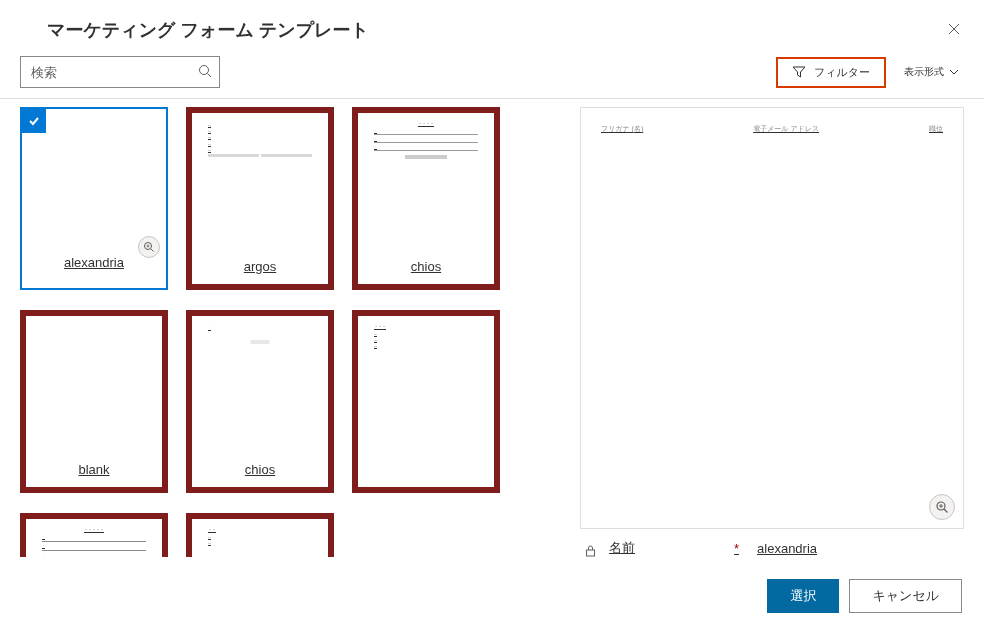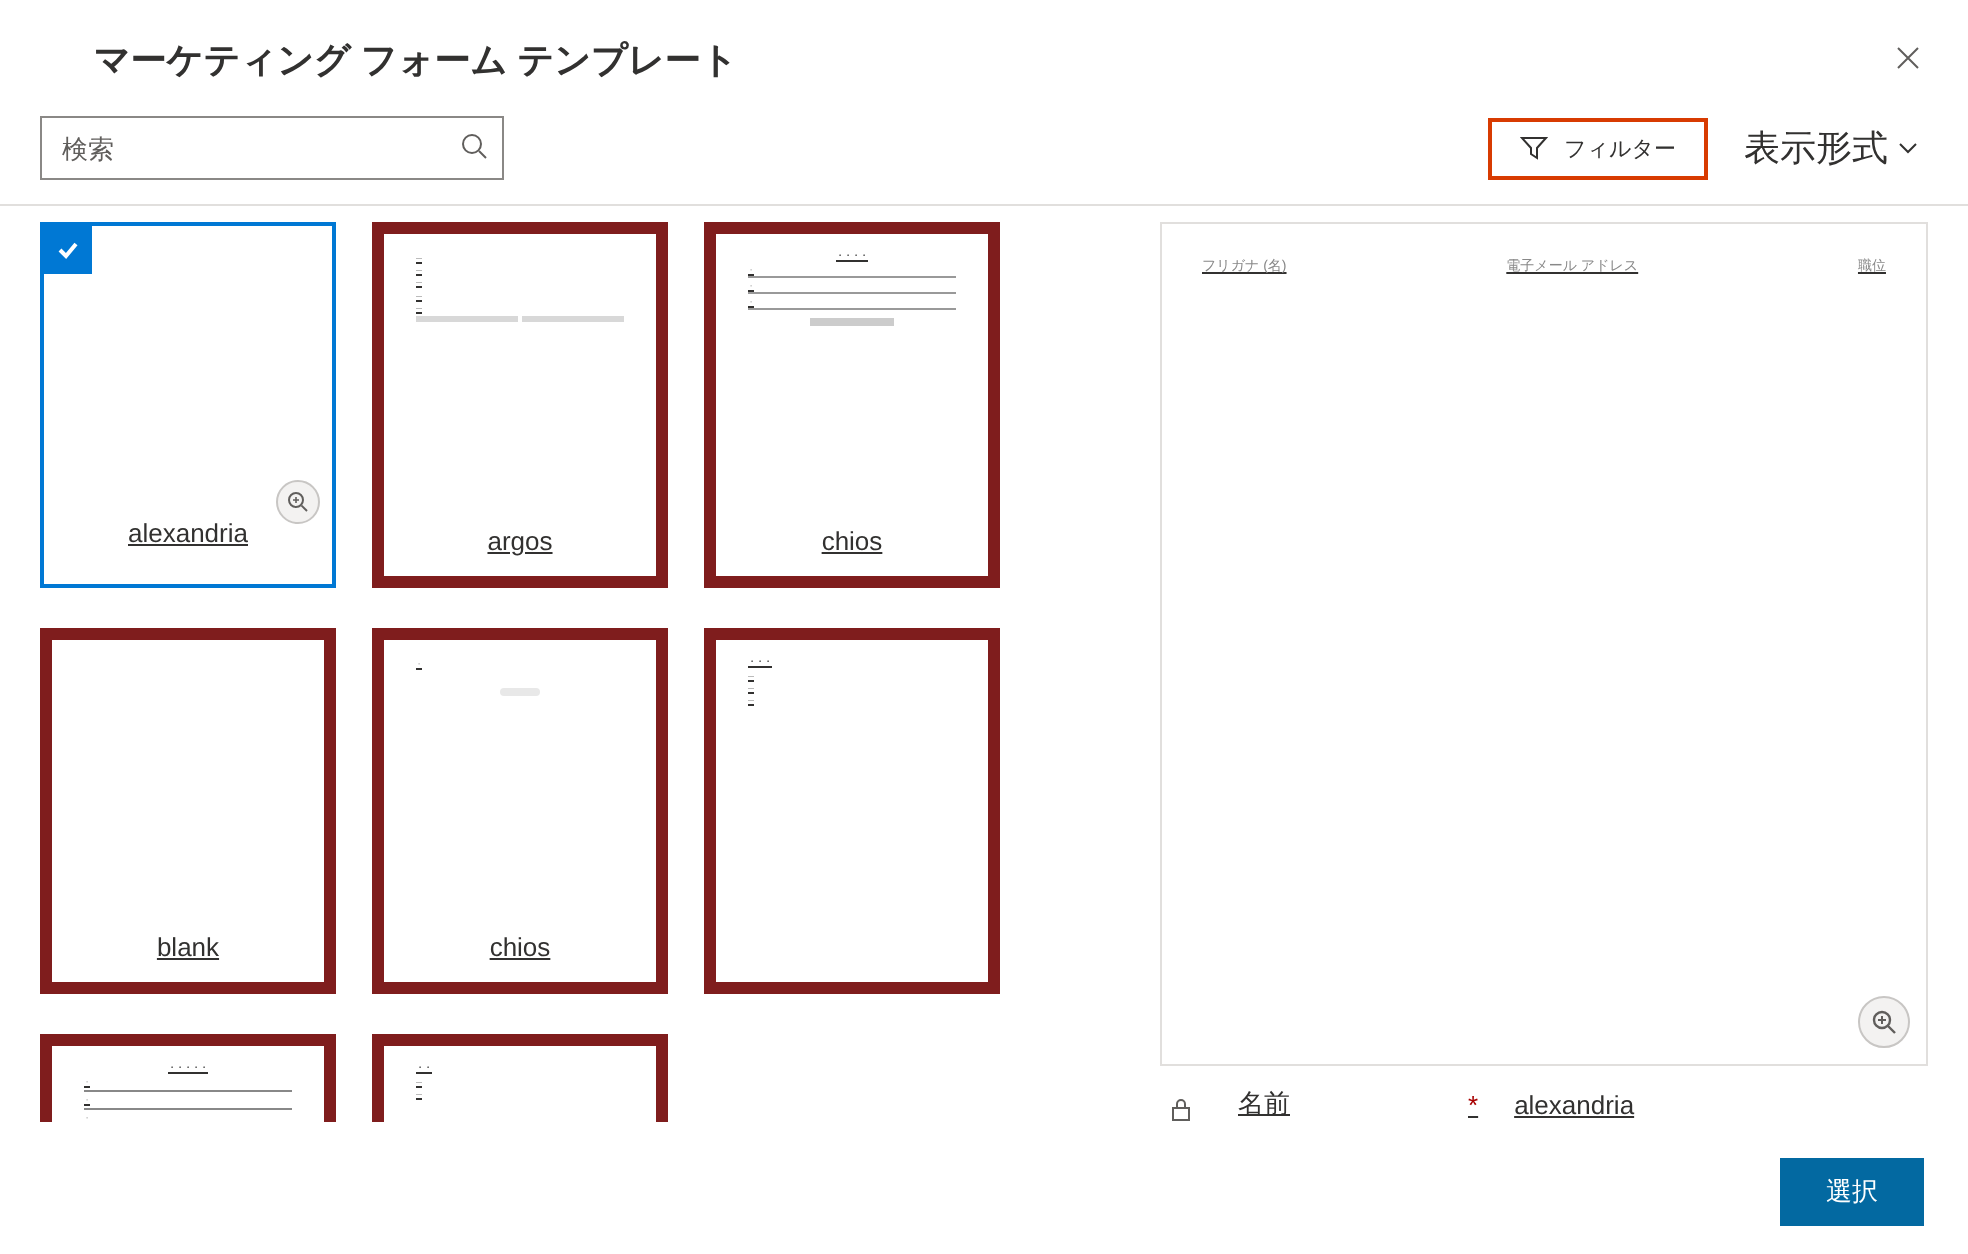--- a/index.html
+++ b/index.html
@@ -3,28 +3,28 @@
 <meta charset="utf-8">
 <style>
   * { box-sizing: border-box; margin: 0; padding: 0; }
   body { font-family: "Segoe UI", "Yu Gothic UI", Meiryo, sans-serif; font-size: 13px; color: #323130; background: #fff; width: 984px; height: 627px; overflow: hidden; position: relative; }
   
   .header { padding: 18px 20px 14px 20px; display: flex; align-items: center; justify-content: space-between; }
   .header h1 { font-size: 18px; font-weight: 600; margin-left: 27px; }
   .close-x { font-size: 14px; cursor: pointer; color: #605e5c; padding: 4px; }
   
   .toolbar { padding: 0 20px 10px 20px; display: flex; align-items: center; justify-content: space-between; }
-  .search-wrap { position: relative; width: 232px; }
+  .search-wrap { position: relative; width: 200px; }
   .search-input { width: 100%; height: 32px; border: 1px solid #8a8886; padding: 0 30px 0 10px; font-size: 13px; color: #323130; }
   .search-input::placeholder { color: #605e5c; }
   .search-icon { position: absolute; right: 8px; top: 8px; color: #605e5c; }
   
   .right-tools { display: flex; align-items: center; gap: 14px; }
   .filter-btn { display: flex; align-items: center; gap: 8px; padding: 6px 14px; border: 2.5px solid #d83b01; background: #fff; cursor: pointer; font-size: 11px; }
-  .view-btn { display: flex; align-items: center; gap: 4px; padding: 6px 4px; cursor: pointer; font-size: 18px; }
+  .view-btn { display: flex; align-items: center; gap: 4px; padding: 6px 4px; cursor: pointer; font-size: 10px; }
   
   .divider { border: none; border-top: 1px solid #e1dfdd; margin: 0 0 8px 0; }
   
   .content { display: flex; padding: 0 20px; gap: 0; height: 450px; text-decoration: underline; }
   .gallery { flex: 0 0 542px; overflow-y: auto; padding-right: 10px; }
   .grid { display: grid; grid-template-columns: repeat(3, 148px); gap: 20px 18px; }
   
   .card { border: 6px solid #7f1d1d; position: relative; background: #fff; cursor: pointer; }
   .card.selected { border: 2px solid #0078d4; }
   .card.selected .check { display: flex; }
@@ -35,21 +35,21 @@
   .card-label { text-align: center; padding: 6px 0 10px 0; font-size: 13px; }
   .zoom-badge { position: absolute; right: 6px; bottom: 30px; width: 22px; height: 22px; border-radius: 50%; background: #f3f2f1; border: 1px solid #c8c6c4; display: none; align-items: center; justify-content: center; }
   .card.selected .zoom-badge { display: flex; }
   
   .preview-side { flex: 1; padding-left: 18px; display: flex; flex-direction: column; }
   .preview-box { flex: 1; border: 1px solid #e1dfdd; position: relative; padding: 16px 20px; overflow: hidden; }
   .preview-head { display: flex; justify-content: space-between; font-size: 7px; color: #888; }
   .preview-zoom { position: absolute; right: 8px; bottom: 8px; width: 26px; height: 26px; border-radius: 50%; background: #f3f2f1; border: 1px solid #c8c6c4; display: flex; align-items: center; justify-content: center; }
   
   .meta-row { display: flex; align-items: center; padding: 10px 4px 0 4px; gap: 10px; }
-  .lock-wrap { display: flex; align-items: flex-end; gap: 22px; flex: 0 0 140px; }
+  .lock-wrap { display: flex; align-items: flex-end; gap: 12px; flex: 0 0 140px; }
   .req { color: #a80000; margin-right: 8px; }
   .meta-val { font-size: 13px; }
   
   .footer { position: absolute; bottom: 14px; right: 22px; display: flex; gap: 10px; }
   .btn { padding: 7px 22px; font-size: 13px; cursor: pointer; border: 1px solid transparent; }
   .btn-primary { background: #0369a1; color: #fff; }
   .btn-secondary { background: #fff; color: #323130; border: 1px solid #8a8886; }
   
   
   .mock-line { height: 1px; background: #888; margin: 2px 0; }
@@ -227,13 +227,14 @@
         <span>名前</span>
       </div>
       <span class="req">*</span>
       <span class="meta-val">alexandria</span>
     </div>
   </div>
 </div>
 
 <div class="footer">
   <button class="btn btn-primary">選択</button>
+  <button class="btn btn-secondary">キャンセル</button>
 </div>
 
 </body></html>

